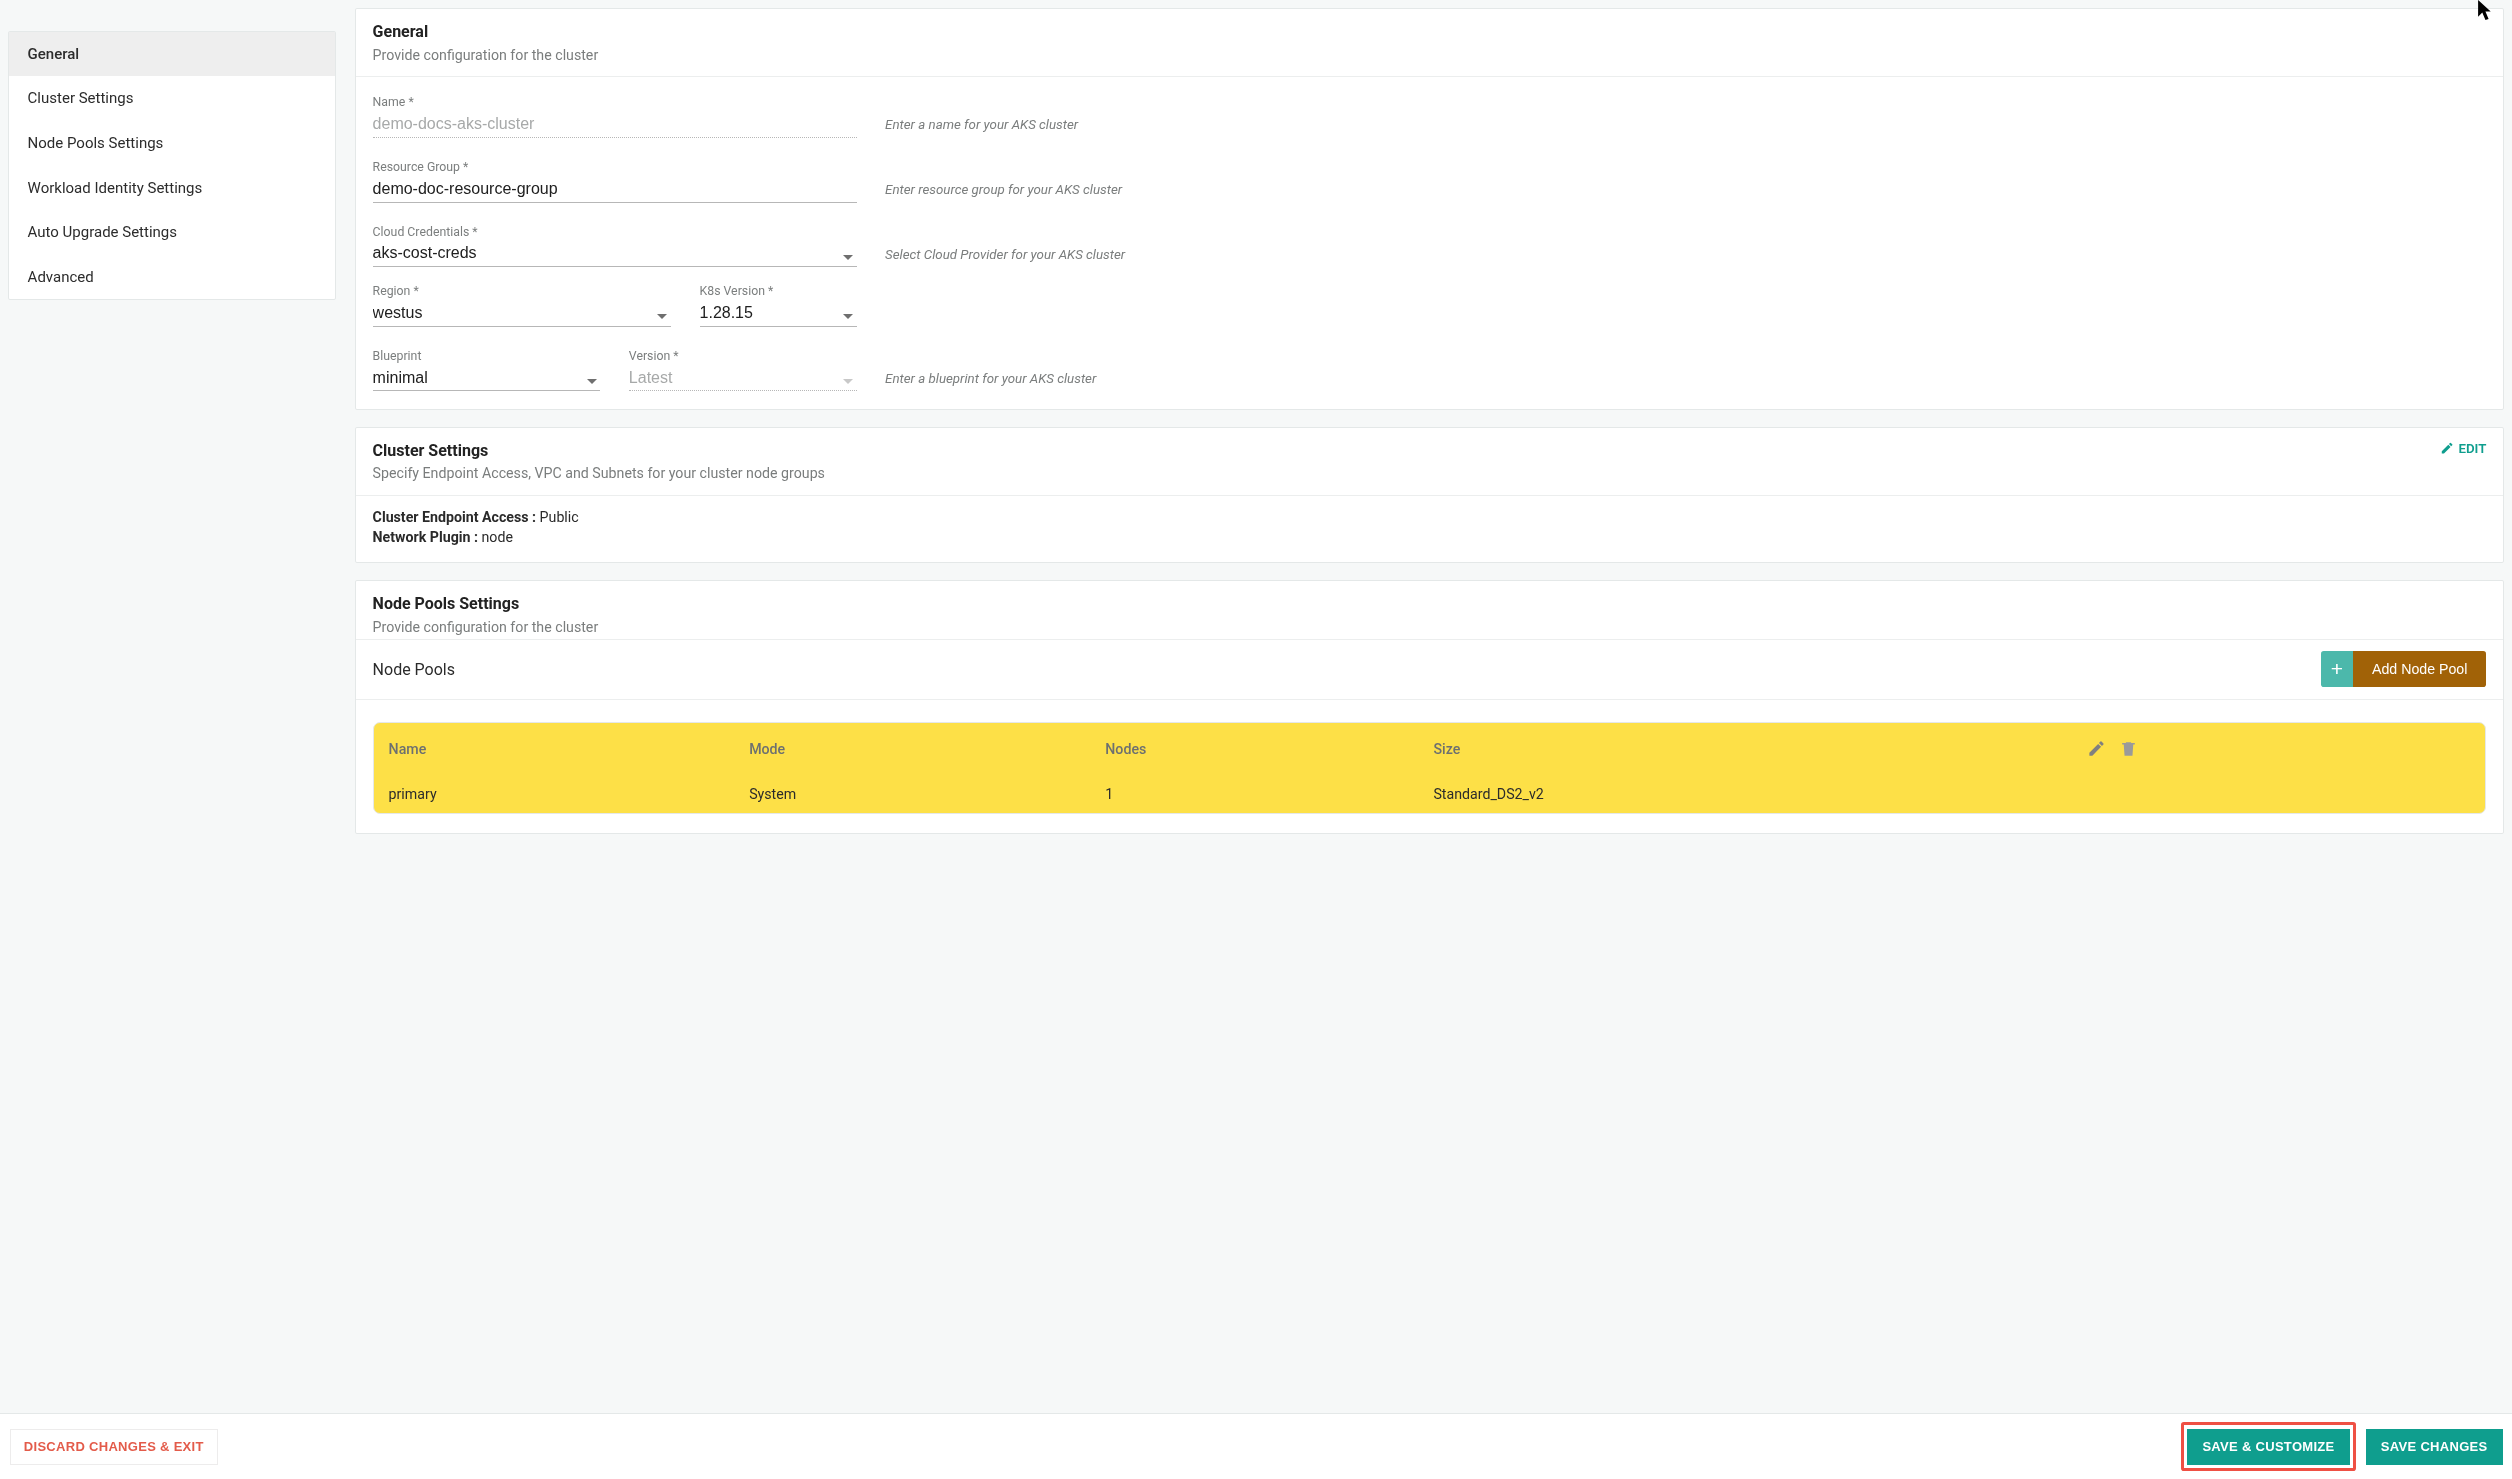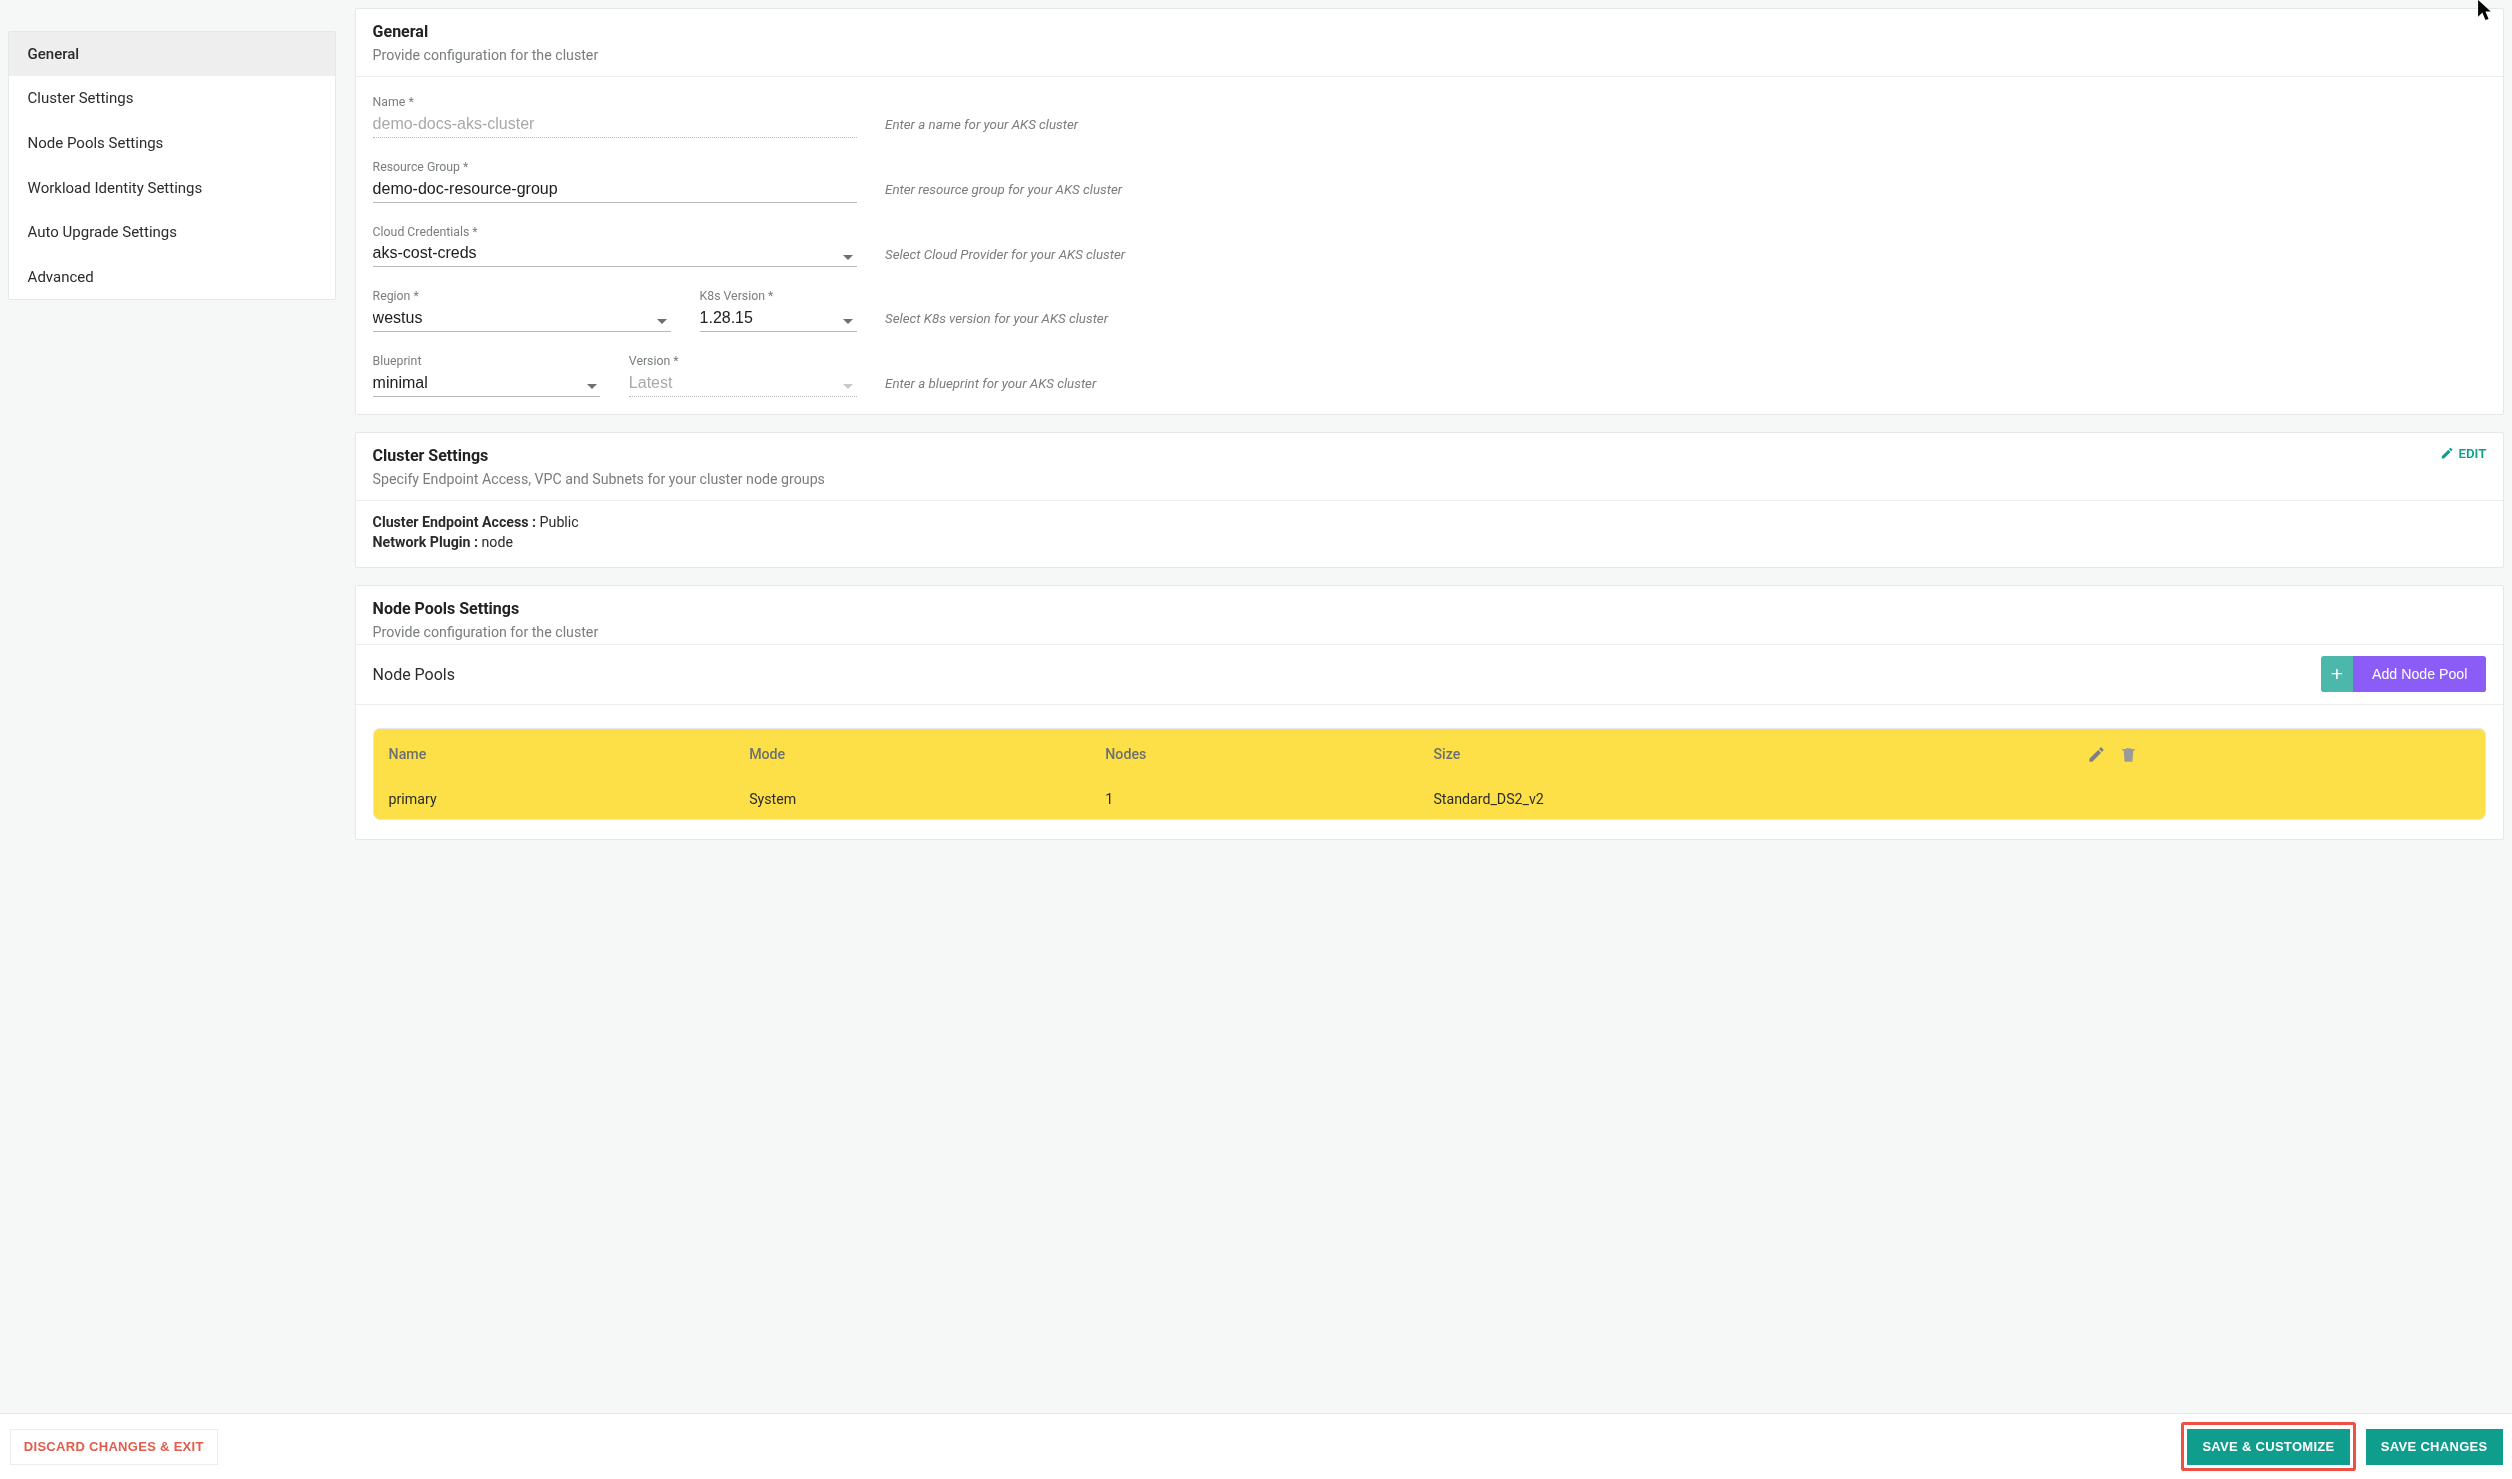--- a/index.html
+++ b/index.html
@@ -132,21 +132,21 @@
 .np-card-body { padding: 11.4px 17px 19px 17px; }
 .btn {
   display: inline-flex;
   align-items: center;
   justify-content: center;
   border: none;
   cursor: pointer;
   font-weight: 500;
   font-size: 13.3px;
 }
-.btn-teal { background: #8b5cf6; color: #fff; padding: 9.5px 15px; }
+.btn-teal { background: #a16207; color: #fff; padding: 9.5px 15px; }
 .btn-teal-light { background: #4cb8ab; color: #fff; width: 32px; height: 36px; font-size: 21px; font-weight: 300; }
 .add-np-wrap { display: flex; border-radius: 2.8px; overflow: hidden; }
 .table-card {
   border: 0.9px solid #e5e8e8;
   border-radius: 7px;
   margin-top: 11.4px;
   background: #fde047;
 }
 .table { width: 100%; border-collapse: collapse; }
 .table th, .table td {
@@ -274,21 +274,20 @@
               </div>
             </div>
             <div class="field" style="flex:1">
               <div class="field-label">K8s Version *</div>
               <div class="select-wrap">
                 <input class="field-input" readonly="" value="1.28.15" style="">
                 <span class="caret"></span>
               </div>
             </div>
           </div>
-          <div class="helper">Select K8s version for your AKS cluster</div>
         </div>
 
         <div class="form-row" style="margin-bottom:3.8px">
           <div class="fields-wrap">
             <div class="field">
               <div class="field-label">Blueprint</div>
               <div class="select-wrap">
                 <input class="field-input" readonly="" value="minimal" style="">
                 <span class="caret"></span>
               </div>

